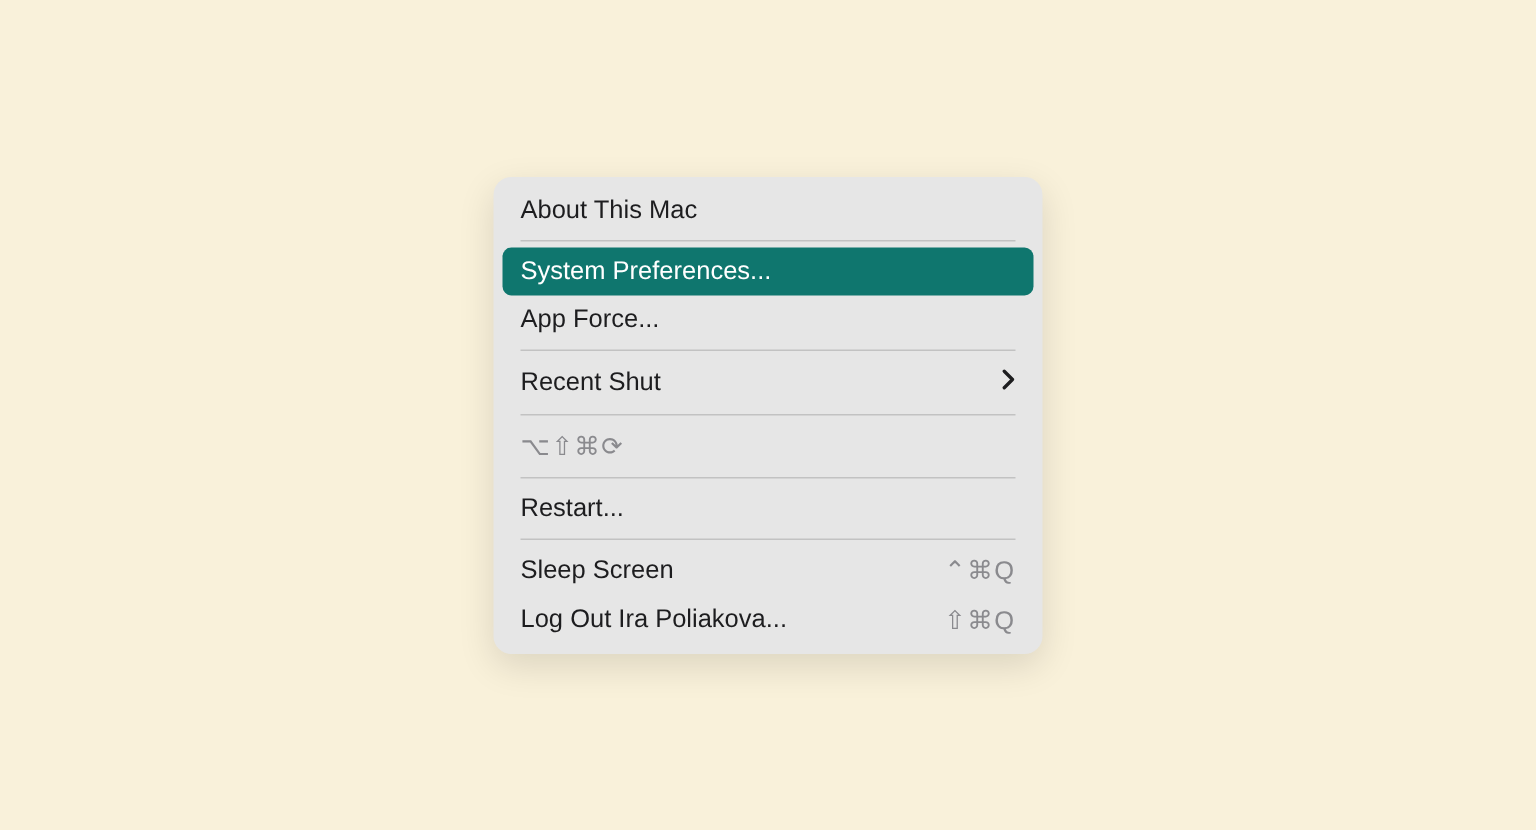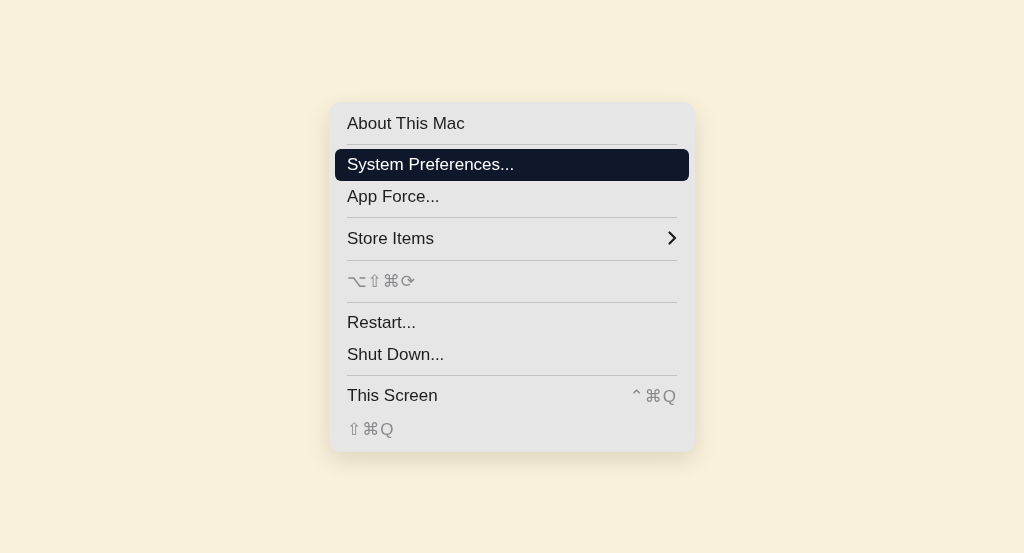--- a/index.html
+++ b/index.html
@@ -27,21 +27,21 @@
       display: flex;
       align-items: center;
       justify-content: space-between;
       padding: 6px 18px;
       font-size: 17px;
       color: #1d1d1f;
       cursor: default;
       min-height: 32px;
     }
     .menu-item.highlighted {
-      background: #0f172a;
+      background: #0f766e;
       color: #ffffff;
       margin: 0 6px;
       border-radius: 6px;
       padding: 6px 12px;
     }
     .separator {
       height: 1px;
       background: #c2c2c2;
       margin: 4px 18px;
     }
@@ -78,21 +78,21 @@
     <span>System Preferences...</span>
   </div>
 
   <div class="menu-item">
     <span>App Force...</span>
   </div>
 
   <div class="separator"></div>
 
   <div class="menu-item">
-    <span>Store Items</span>
+    <span>Recent Shut</span>
     <span class="right-side">
       <span class="chevron">
         <svg width="9" height="14" viewBox="0 0 9 14" fill="none">
           <path d="M1.5 1.5 L7 7 L1.5 12.5" stroke="currentColor" stroke-width="2.2" stroke-linecap="round" stroke-linejoin="round"></path>
         </svg>
       </span>
     </span>
   </div>
 
   <div class="separator"></div>
@@ -101,28 +101,26 @@
     <span class="shortcut">⌥⇧⌘⟳</span>
   </div>
 
   <div class="separator"></div>
 
 
   <div class="menu-item">
     <span>Restart...</span>
   </div>
 
-  <div class="menu-item">
-    <span>Shut Down...</span>
-  </div>
 
   <div class="separator"></div>
 
   <div class="menu-item">
-    <span>This Screen</span>
+    <span>Sleep Screen</span>
     <span class="shortcut">⌃⌘Q</span>
   </div>
 
   <div class="menu-item">
+    <span>Log Out Ira Poliakova...</span>
     <span class="shortcut">⇧⌘Q</span>
   </div>
 
 </div>
 
 </body></html>

